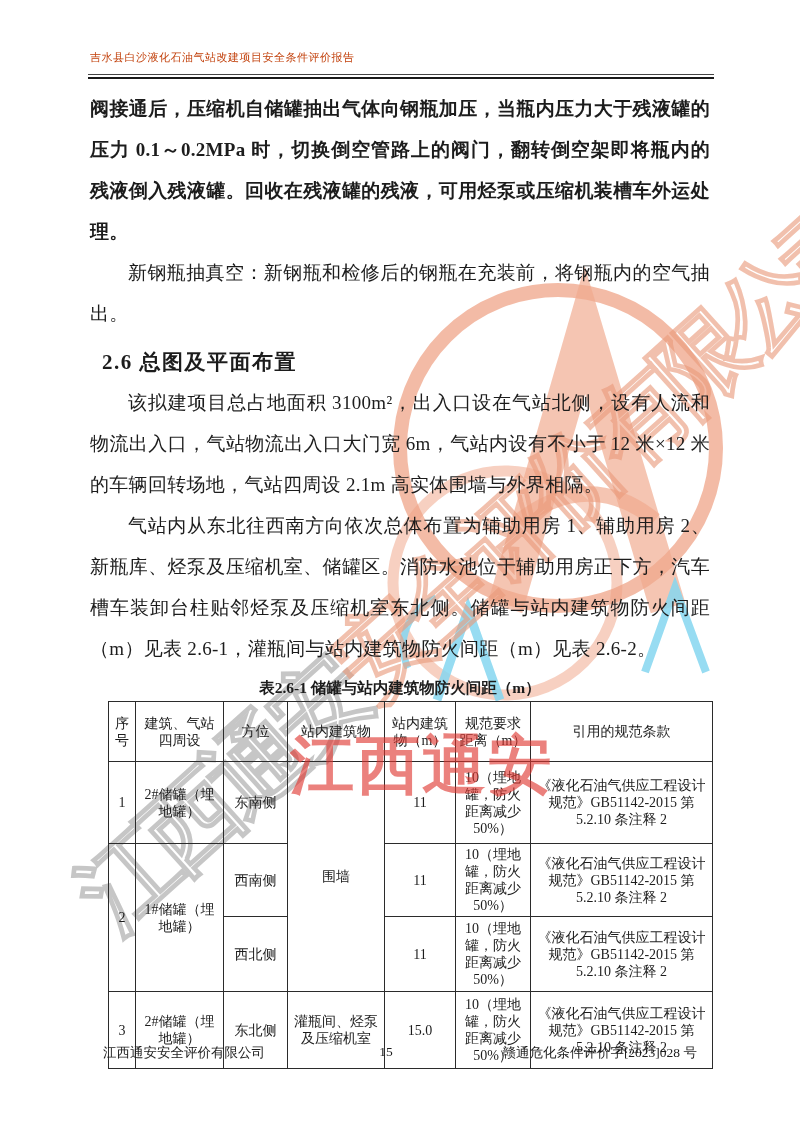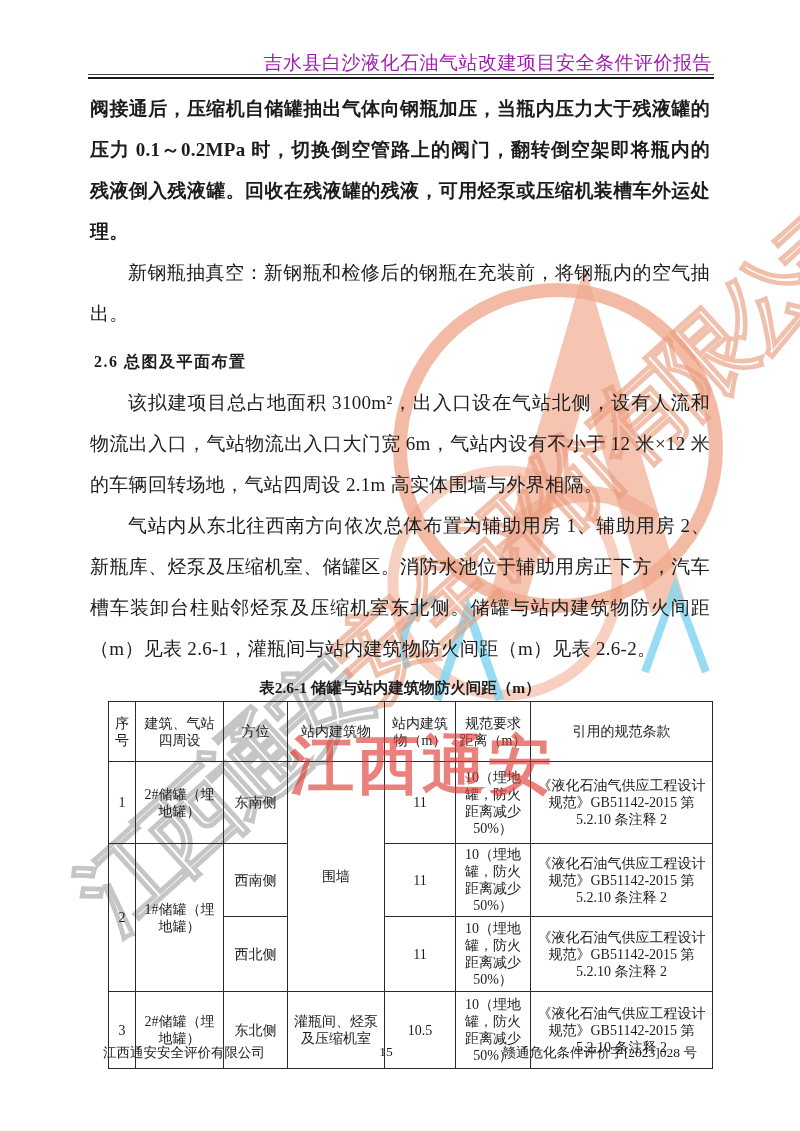--- a/index.html
+++ b/index.html
@@ -4,21 +4,21 @@
 <style>
   html,body { margin:0; padding:0; background:#ffffff; }
   .page {
     position:relative; width:800px; height:1131px; background:#ffffff;
     font-family:"Liberation Serif","DejaVu Serif",serif; color:#1c1c1c; overflow:hidden;
   }
 
   
   .header-title {
     position:absolute; top:50px; left:90px; width:622px;
-    text-align:right; font-size:19px; letter-spacing:0.5px; color:#a21caf;
+    text-align:left; font-size:11px; letter-spacing:0.5px; color:#c2410c;
   }
   .header-rule {
     position:absolute; top:74px; left:88px; width:626px; height:2px;
     border-top:1px solid #444; border-bottom:2px solid #1a1a1a;
   }
 
   
   .watermark-svg { position:absolute; left:0; top:0; z-index:0; pointer-events:none; }
   .wm-outline-gray   { fill:none; stroke:#8f8f8f; stroke-width:1.7; opacity:0.5;  font-weight:bold; }
   .wm-outline-salmon { fill:none; stroke:#ea9b7c; stroke-width:1.7; opacity:0.62; font-weight:bold; }
@@ -29,21 +29,21 @@
   }
 
   
   .flow { position:absolute; top:88px; left:90px; width:620px; z-index:1; }
   .body-p {
     margin:0; font-size:19px; line-height:41px; text-align:justify;
     text-indent:2em; letter-spacing:0.3px;
   }
   .body-p.no-indent { text-indent:0;font-weight:bold; }
   .section-heading {
-    margin:14px 0 6px 4px; font-size:16px; line-height:28px;
+    margin:14px 0 6px 12px; font-size:21px; line-height:28px;
     font-weight:bold; letter-spacing:1.5px;
   }
 
   
   .table-title { margin:8px 0 2px 0; text-align:center; font-size:15.5px; font-weight:bold; line-height:22px; }
   table.spec { border-collapse:collapse; table-layout:fixed; width:604px; margin-left:18px; background:transparent;border-radius:7px; }
   table.spec th, table.spec td {
     border:1px solid #2b2b2b; font-size:14px; line-height:17px; font-weight:normal;
     text-align:center; vertical-align:middle; padding:2px 3px; overflow:hidden;
   }
@@ -136,21 +136,21 @@
           <td>西北侧</td>
           <td>11</td>
           <td>10（埋地罐，防火距离减少50%）</td>
           <td class="clause-cell">《液化石油气供应工程设计规范》GB51142-2015 第 5.2.10 条注释 2</td>
         </tr>
         <tr class="rh-4">
           <td>3</td>
           <td>2#储罐（埋地罐）</td>
           <td>东北侧</td>
           <td>灌瓶间、烃泵及压缩机室</td>
-          <td>10.5</td>
+          <td>15.0</td>
           <td>10（埋地罐，防火距离减少50%）</td>
           <td class="clause-cell">《液化石油气供应工程设计规范》GB51142-2015 第 5.2.10 条注释 2</td>
         </tr>
       </tbody>
     </table>
   </div>
 
   <div class="red-stamp">江西通安</div>
 
   <div class="footer">

